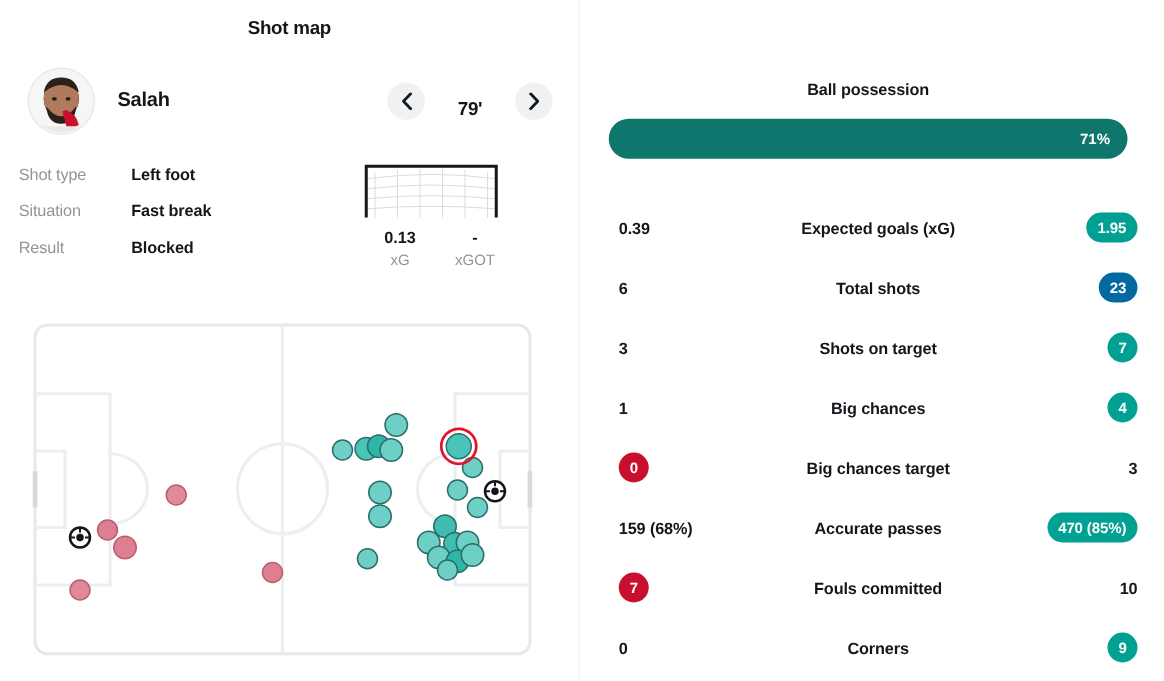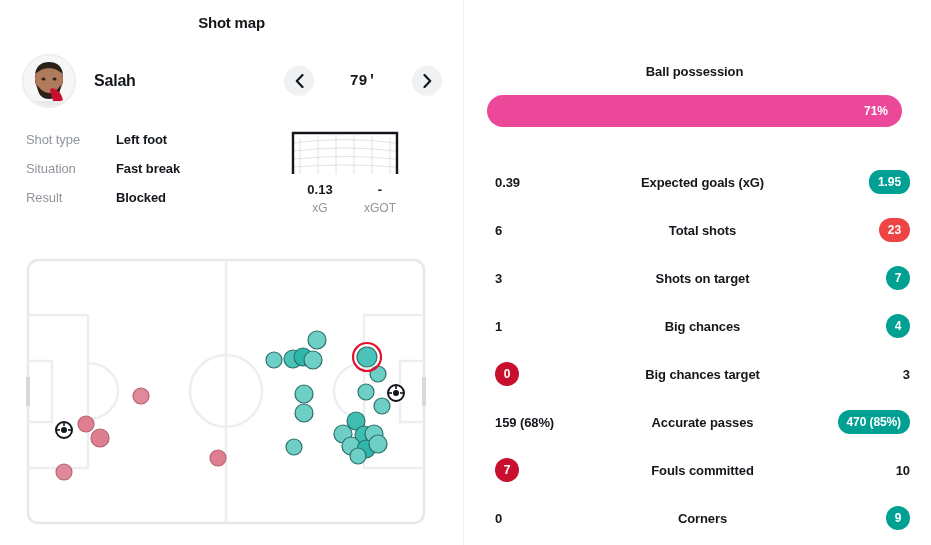--- a/index.html
+++ b/index.html
@@ -67,23 +67,22 @@
   .player-name {
     font-size: 16px;
     font-weight: bold;
     margin-left: 18px;
     color: #13171c;
     letter-spacing: -0.2px;
   }
   .nav-group {
     margin-left: auto;
     display: flex;
-    align-items: center;
-    gap: 16px;
-    font-family: Liberation Mono, monospace;
+    align-items: flex-end;
+    gap: 3px;
   }
   .nav-btn {
     width: 30px;
     height: 30px;
     border-radius: 50%;
     background: #f0f1f2;
     display: flex;
     align-items: center;
     justify-content: center;
     cursor: pointer;
@@ -95,21 +94,21 @@
     width: 66px;
     text-align: center;
     font-size: 15px;
     font-weight: bold;
     color: #13171c;
     letter-spacing: -0.2px;
   }
 
   .shot-details {
     position: absolute;
-    left: 26px;
+    left: 15px;
     top: 132px;
     width: 250px;
   }
   .detail-row {
     display: flex;
     align-items: baseline;
     height: 29px;
   }
   .detail-label {
     width: 90px;
@@ -403,39 +402,39 @@
       </svg>
     </div>
   </div>
 
   <div class="panel-right">
 
 
     <div class="possession-block">
       <div class="possession-label">Ball possession</div>
       <div class="possession-bar">
-        <div class="poss-seg poss-away" id="poss-away" style="flex: 71 0 0px; background: #ec4899;">
+        <div class="poss-seg poss-away" id="poss-away" style="flex: 71 0 0px; background: #0f766e;">
           <span>71%</span>
         </div>
       </div>
     </div>
 
     <div class="stats-list" id="stats-list">
         <div class="stat-row">
           <div class="stat-side left">0.39</div>
           <div class="stat-name">Expected goals (xG)</div>
           <div class="stat-side right">
-            <span class="badge" style="background: rgb(0, 160, 146); border-radius: 11px;">1.95</span>
+            <span class="badge" style="background: rgb(0, 160, 146);">1.95</span>
           </div>
         </div>
         <div class="stat-row">
           <div class="stat-side left">6</div>
           <div class="stat-name">Total shots</div>
           <div class="stat-side right">
-            <span class="badge" style="background: #ef4444;">23</span>
+            <span class="badge" style="background: #0369a1;">23</span>
           </div>
         </div>
         <div class="stat-row">
           <div class="stat-side left">3</div>
           <div class="stat-name">Shots on target</div>
           <div class="stat-side right">
             <span class="badge circle" style="background: rgb(0, 160, 146);">7</span>
           </div>
         </div>
         <div class="stat-row">

